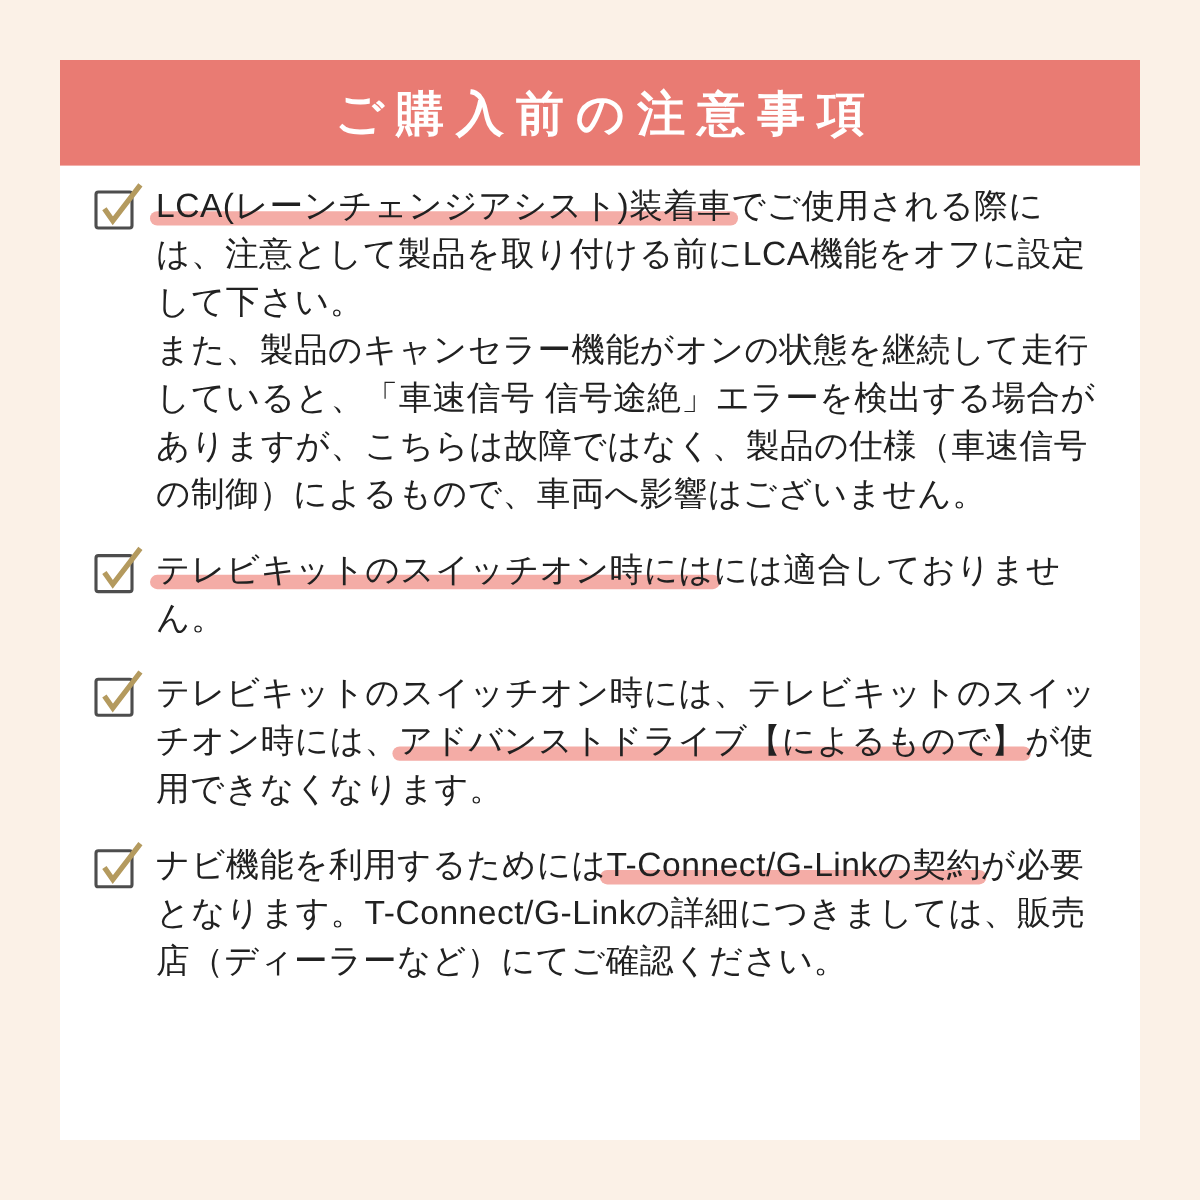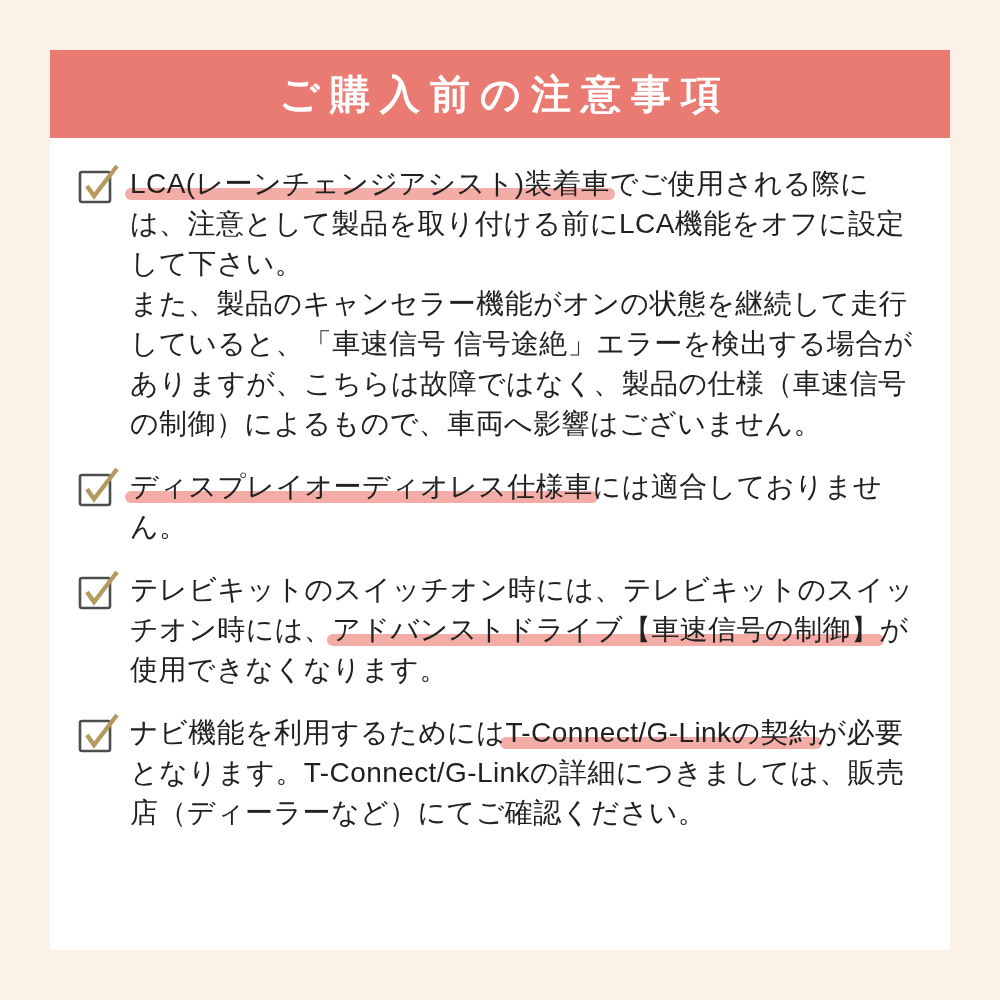--- a/index.html
+++ b/index.html
@@ -31,21 +31,21 @@
   }
   .header-title {
     color: #FFFFFF;
     font-size: 40px;
     font-weight: bold;
     letter-spacing: 0.25em;
     text-indent: 0.25em;
     white-space: nowrap;
   }
   .list {
-    padding: 26px 24px 0 27px;
+    padding: 14px 24px 0 27px;
   }
   .item {
     display: flex;
     align-items: flex-start;
     margin-bottom: 23px;
   }
   .checkbox-wrap {
     flex: 0 0 44px;
     width: 44px;
     height: 44px;
@@ -98,31 +98,31 @@
     <div class="notice-text"><span class="seg hl">LCA(レーンチェンジアシスト)装着車</span><span class="seg">でご使用される際には、注意として製品を取り付ける前にLCA機能をオフに設定して下さい。<br>また、製品のキャンセラー機能がオンの状態を継続して走行していると、「車速信号 信号途絶」エラーを検出する場合がありますが、こちらは故障ではなく、製品の仕様（車速信号の制御）によるもので、車両へ影響はございません。</span></div>
   </div>
 
   <div class="item">
     <span class="checkbox-wrap">
       <svg viewBox="0 0 44 42" aria-hidden="true">
         <rect x="3" y="9" width="30" height="30" rx="2" fill="#FFFFFF" stroke="#4D4D4D" stroke-width="2.6"></rect>
         <polyline points="10,23 17,33 40,3" fill="none" stroke="#B49A5E" stroke-width="4.4" stroke-linecap="butt" stroke-linejoin="miter"></polyline>
       </svg>
     </span>
-    <div class="notice-text"><span class="seg hl">ディスプレイオーディオレス仕様車</span><span class="seg">には適合しておりません。</span></div>
+    <div class="notice-text"><span class="seg hl">テレビキットのスイッチオン時には</span><span class="seg">には適合しておりません。</span></div>
   </div>
 
   <div class="item">
     <span class="checkbox-wrap">
       <svg viewBox="0 0 44 42" aria-hidden="true">
         <rect x="3" y="9" width="30" height="30" rx="2" fill="#FFFFFF" stroke="#4D4D4D" stroke-width="2.6"></rect>
         <polyline points="10,23 17,33 40,3" fill="none" stroke="#B49A5E" stroke-width="4.4" stroke-linecap="butt" stroke-linejoin="miter"></polyline>
       </svg>
     </span>
-    <div class="notice-text"><span class="seg">テレビキットのスイッチオン時には、テレビキットのスイッチオン時には、</span><span class="seg hl">アドバンストドライブ【車速信号の制御】</span><span class="seg">が使用できなくなります。</span></div>
+    <div class="notice-text"><span class="seg">テレビキットのスイッチオン時には、テレビキットのスイッチオン時には、</span><span class="seg hl">アドバンストドライブ【によるもので】</span><span class="seg">が使用できなくなります。</span></div>
   </div>
 
 
   <div class="item">
     <span class="checkbox-wrap">
       <svg viewBox="0 0 44 42" aria-hidden="true">
         <rect x="3" y="9" width="30" height="30" rx="2" fill="#FFFFFF" stroke="#4D4D4D" stroke-width="2.6"></rect>
         <polyline points="10,23 17,33 40,3" fill="none" stroke="#B49A5E" stroke-width="4.4" stroke-linecap="butt" stroke-linejoin="miter"></polyline>
       </svg>
     </span>

